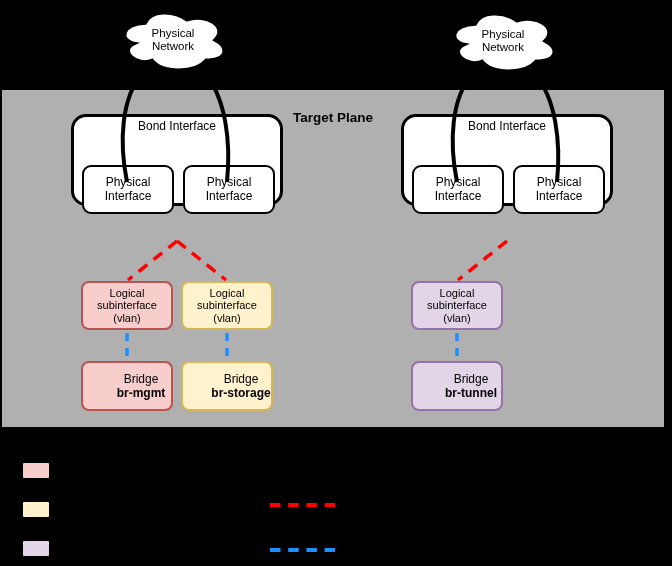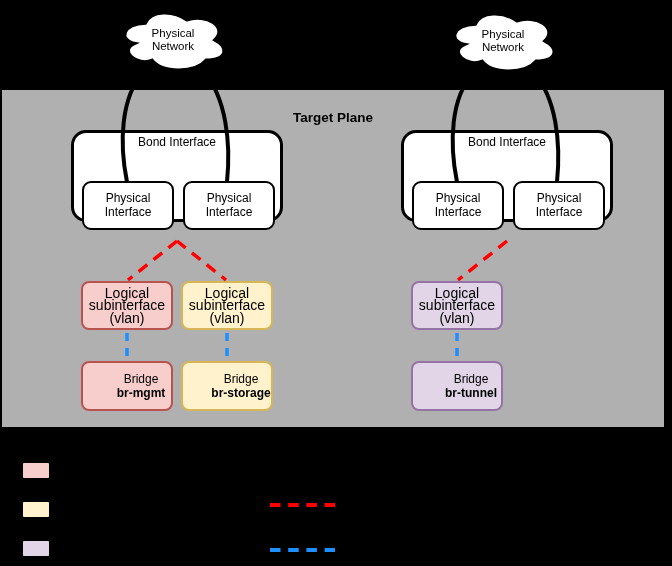--- a/index.html
+++ b/index.html
@@ -29,21 +29,21 @@
   .cloud { position: absolute; width: 116px; height: 74px; z-index: 6; }
   .cloud svg { position: absolute; left: 0; top: 0; }
   .cloud-label {
     position: absolute; inset: 0;
     display: flex; align-items: center; justify-content: center;
     text-align: center; font-size: 11.5px; line-height: 1.15;
     white-space: pre-line;
   }
   
   .bond {
-    position: absolute; top: 130px;
+    position: absolute; top: 114px;
     width: 212px; height: 92px;
     background: #fff;
     border: 3px solid #000; border-radius: 15px;
     box-sizing: border-box;
     text-align: center;
     z-index: 2;
   }
   .bond-label { padding-top: 2px; font-size: 12px; line-height: 14px; }
   .bold { font-weight: bold; }
   .phys {
@@ -60,21 +60,21 @@
   .phys.right { left: 109px; }
   
   .node {
     position: absolute; width: 92px;
     box-sizing: border-box;
     border: 2px solid; border-radius: 8px;
     display: flex; align-items: center; justify-content: center;
     text-align: center; white-space: pre-line;
     z-index: 2;
   }
-  .vlan   { top: 281px; height: 49px; font-size: 14px; line-height: 12.5px; }
+  .vlan   { top: 281px; height: 49px; font-size: 11px; line-height: 12.5px; }
   .bridge { top: 361px; height: 50px; font-size: 12px;   line-height: 14px; padding-left: 28px; }
   .bridge-inner { display: flex; flex-direction: column; }
   .palette-mgmt    { background: #f8cecc; border-color: #b85450; }
   .palette-storage { background: #fff2cc; border-color: #d6b656; }
   .palette-tunnel  { background: #e1d5e7; border-color: #9673a6; }
   .col1 { left: 81px; }
   .col2 { left: 181px; }
   .col3 { left: 411px; }
   
   .swatch {

